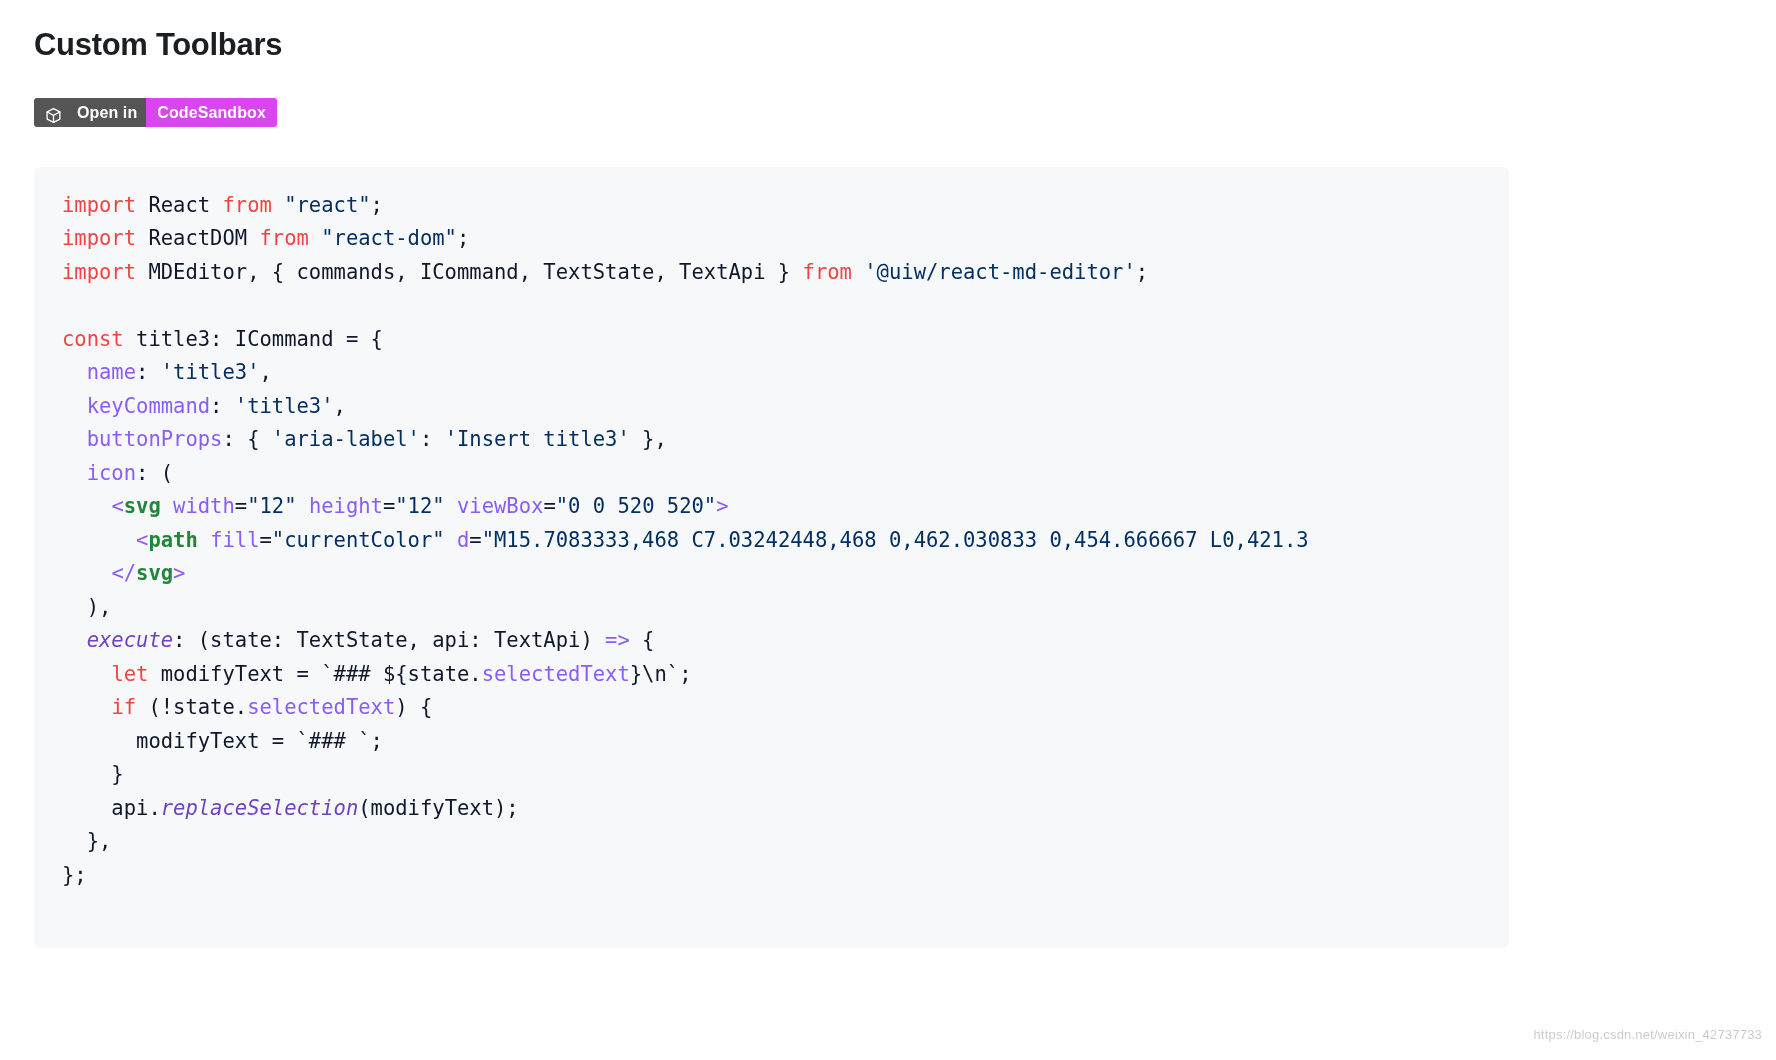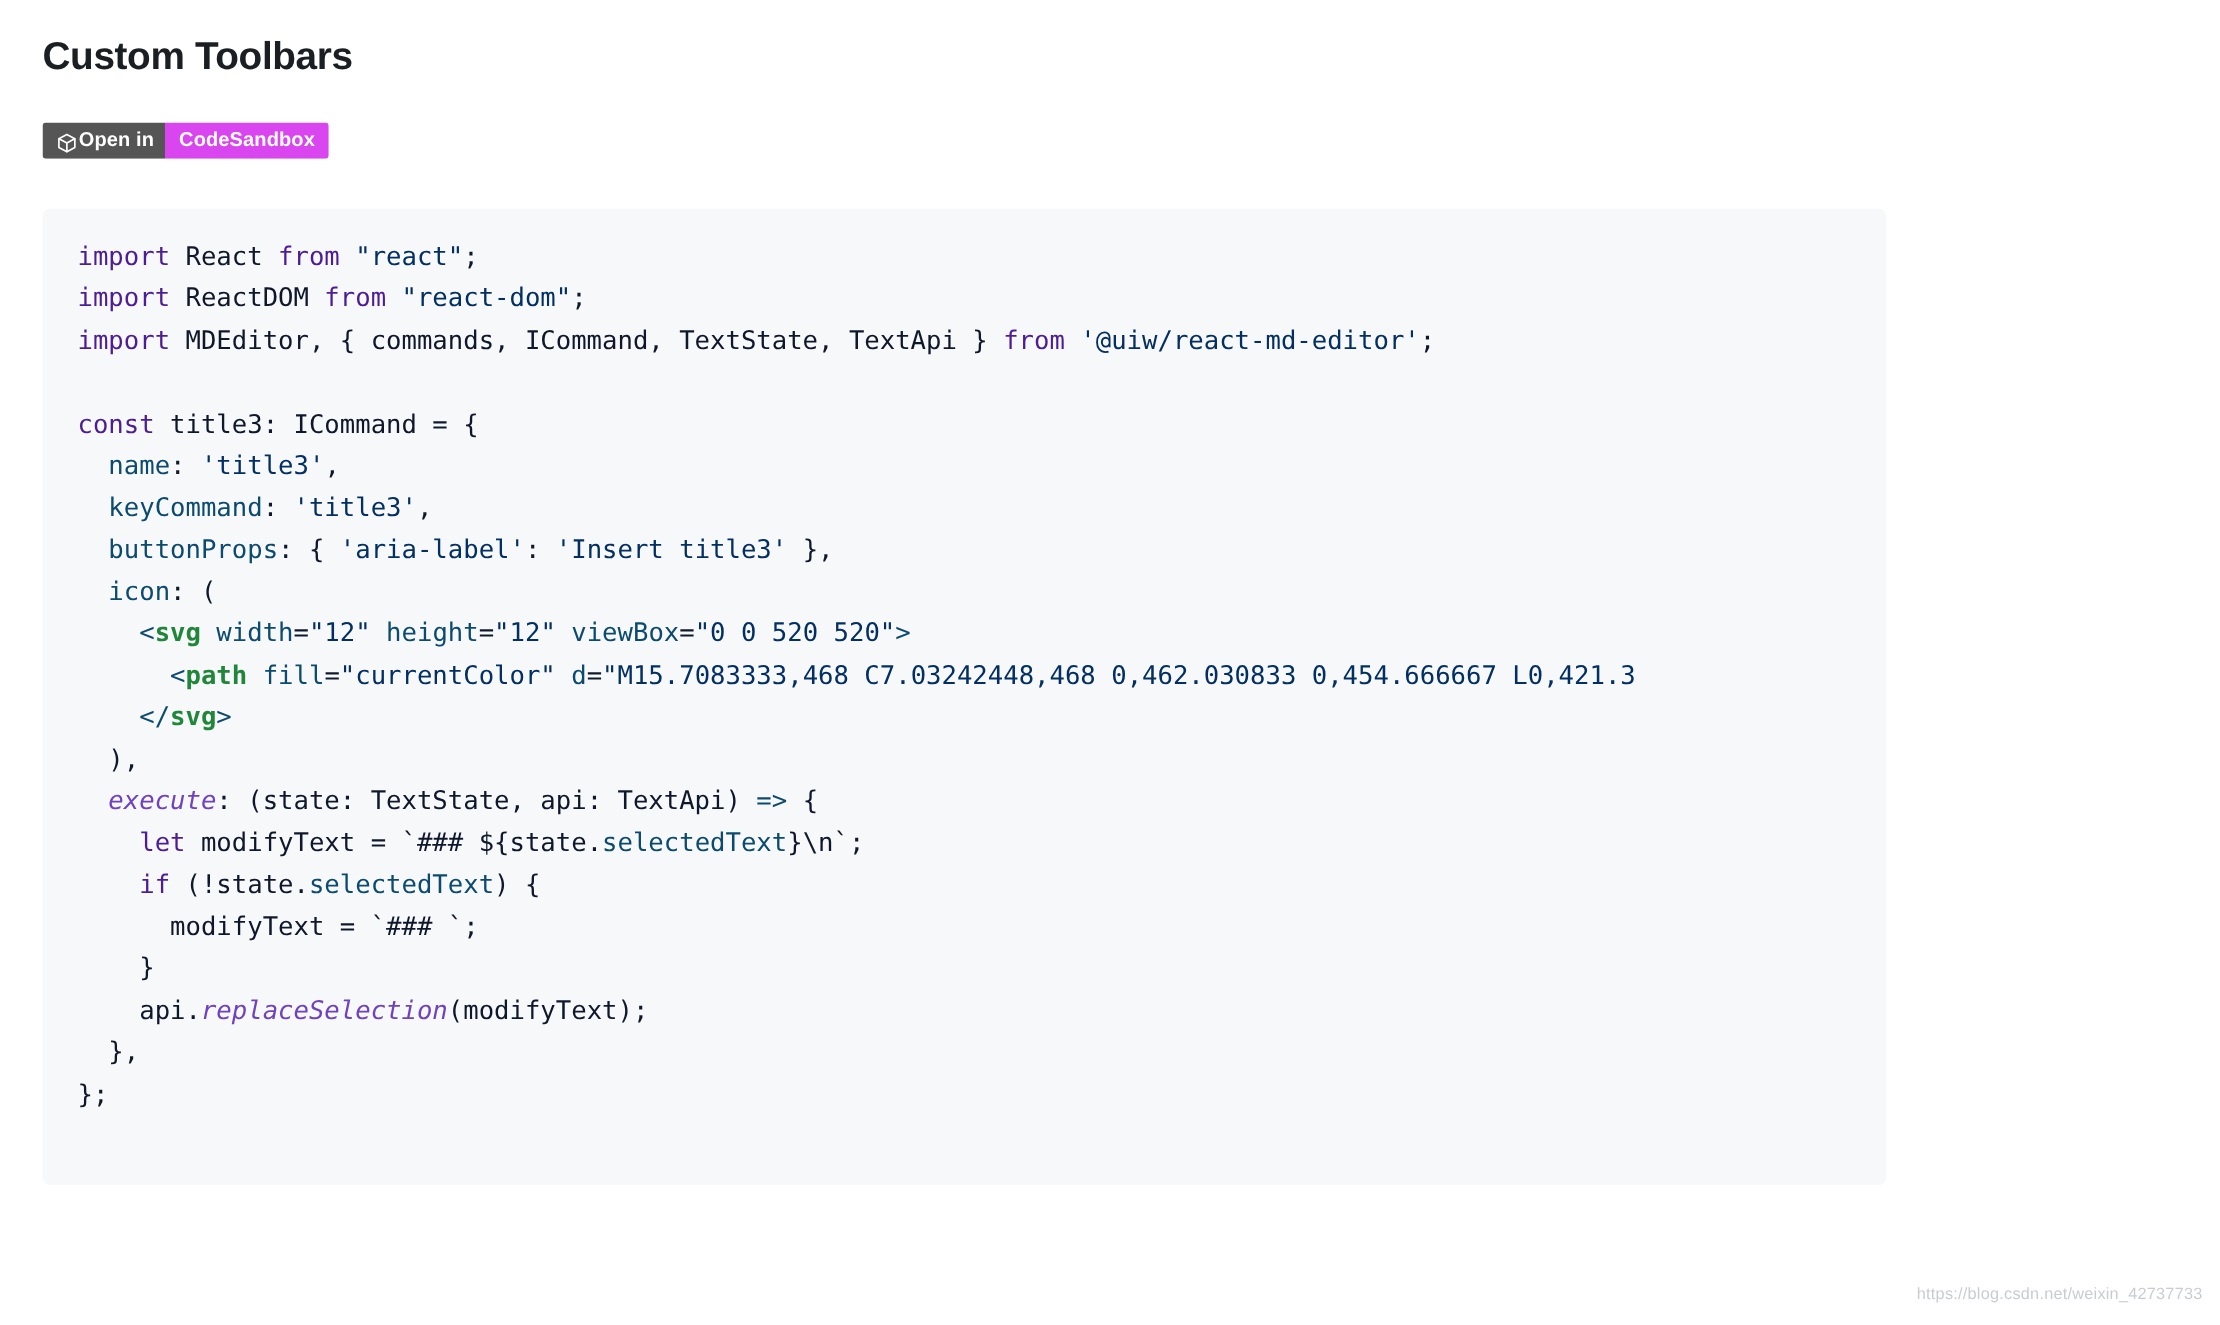--- a/index.html
+++ b/index.html
@@ -43,21 +43,21 @@
     font-size: 16px;
     line-height: 29px;
     user-select: none;
     cursor: pointer;
   }
   .badge-left {
     background: #555555;
     color: #ffffff;
     display: flex;
     align-items: center;
-    gap: 1px;
+    gap: 15px;
     padding: 0 9px 0 11px;
     font-weight: bold;
     letter-spacing: 0.1px;
   }
   .badge-right {
     background: #d946ef;
     color: #ffffff;
     padding: 0 11px;
     font-weight: bold;
     letter-spacing: 0.1px;
@@ -87,23 +87,23 @@
     font-family: "DejaVu Sans Mono", "Liberation Mono", monospace;
     font-size: 20.5px;
     line-height: 33.5px;
     color: #24292e;
     white-space: pre;
     overflow: hidden;
     tab-size: 2;
   }
   pre.code .ln { display: block; min-height: 33.5px; }
 
-  .k  { color: #4c1d95; }          
+  .k  { color: #ef4444; }          
   .s  { color: #032f62; }          
-  .p  { color: #0c4a6e; }          
+  .p  { color: #8b5cf6; }          
   .t  { color: #22863a; font-weight: bold; }          
   .f  { color: #6f42c1; font-style: italic; }          
   .d  { color: #0f172a; }          
 
   
   .watermark {
     position: absolute;
     right: 14px;
     bottom: 18px;
     font-size: 13px;

